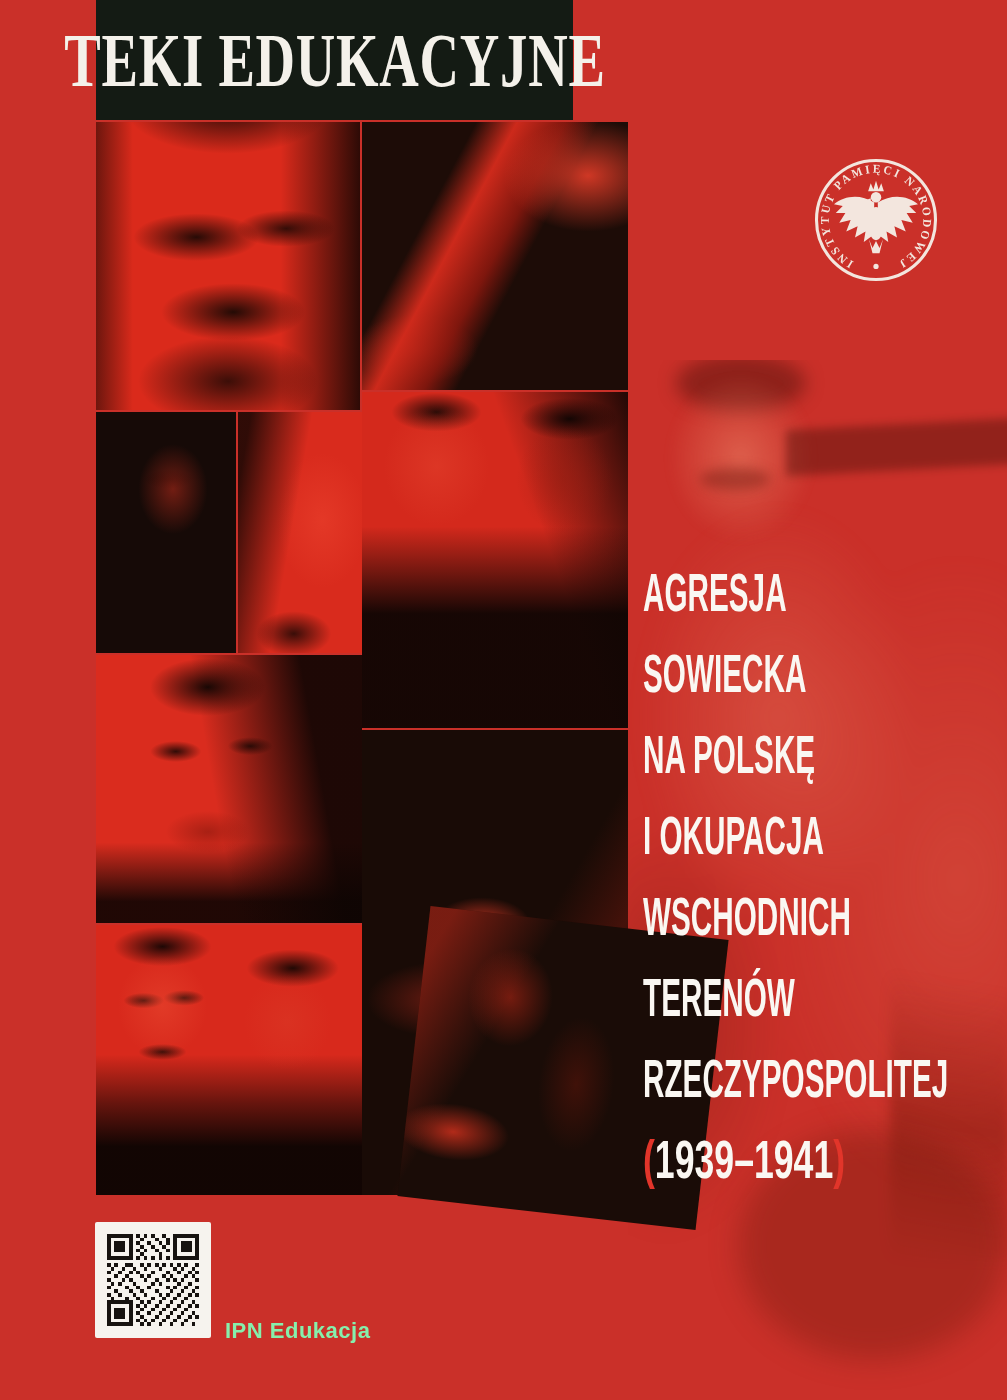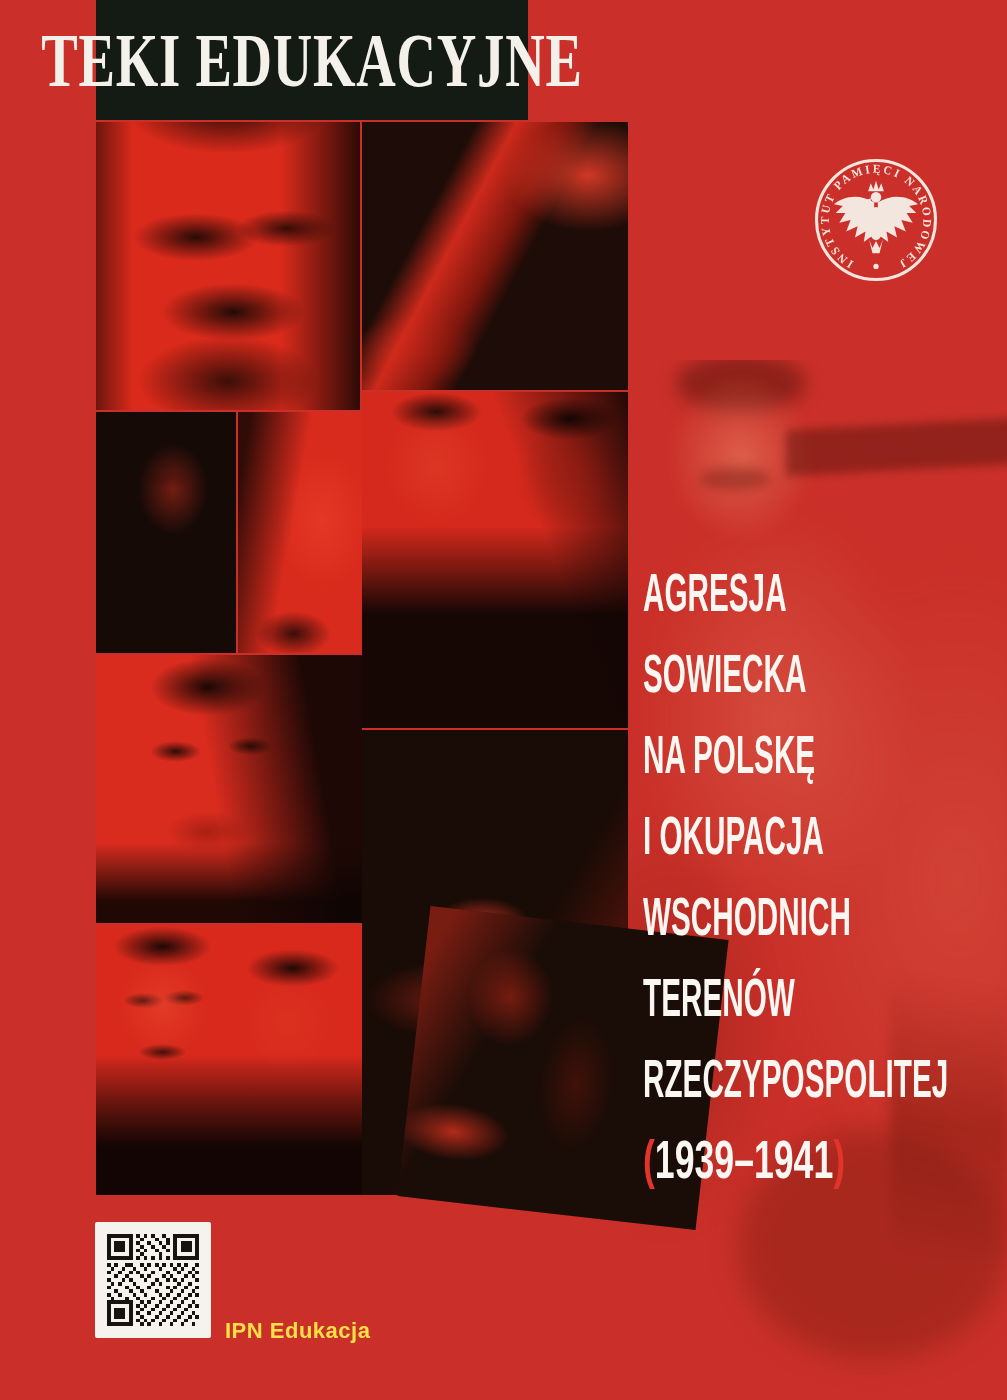--- a/index.html
+++ b/index.html
@@ -19,21 +19,21 @@
     background:
       radial-gradient(200px 300px at 40% 28%,rgba(240,140,110,.30),transparent 70%),
       radial-gradient(260px 430px at 85% 50%,rgba(235,130,100,.22),transparent 75%),
       radial-gradient(160px 280px at 12% 70%,rgba(95,20,10,.30),transparent 75%);}
   .f-streak{left:262px;top:560px;width:120px;height:340px;filter:blur(6px);
     background:linear-gradient(10deg,transparent,rgba(120,25,12,.45) 40%,transparent 80%);}
   .f-low{left:110px;top:770px;width:270px;height:230px;border-radius:50%;
     background:rgba(110,25,12,.35);filter:blur(14px);}
 
   
-  .band{position:absolute;left:96px;top:0;width:432px;height:120px;background:#141b14;
+  .band{position:absolute;left:96px;top:0;width:477px;height:120px;background:#141b14;
     display:flex;align-items:center;justify-content:center;z-index:4;}
   .band span{font-family:"Liberation Serif",serif;font-weight:bold;font-size:76px;color:#f4f1ea;
     white-space:nowrap;letter-spacing:1px;transform:scaleX(.72);transform-origin:center;}
 
   
   .collage{position:absolute;left:96px;top:120px;width:532px;height:1075px;z-index:2;}
   .tile{position:absolute;}
   .t-stalin-face{left:0;top:2px;width:264px;height:288px;background:
     radial-gradient(90px 34px at 38% 40%,rgba(24,8,4,.92),rgba(24,8,4,0) 70%),
     radial-gradient(70px 26px at 72% 37%,rgba(24,8,4,.85),transparent 70%),
@@ -108,21 +108,21 @@
   
   .seal{position:absolute;left:806px;top:150px;width:140px;height:140px;z-index:4;opacity:.94;}
   .seal text{font-family:"Liberation Serif",serif;font-weight:bold;font-size:13.5px;
     letter-spacing:3px;fill:#f6f2ea;}
 
   
   .qr{position:absolute;left:95px;top:1222px;width:116px;height:116px;background:#f6f3ee;
     border-radius:2px;z-index:4;display:flex;align-items:center;justify-content:center;}
   .qr svg{width:92px;height:92px;shape-rendering:crispEdges;}
   .brand{position:absolute;left:225px;top:1318px;z-index:4;font-weight:bold;font-size:22px;
-    color:#fde047;letter-spacing:.5px;}
+    color:#86efac;letter-spacing:.5px;}
 </style>
 </head>
 <body>
 
 <div class="fade-wrap">
   <div class="f-hair"></div>
   <div class="f-head"></div>
   <div class="f-mouth"></div>
   <div class="f-bar"></div>
   <div class="f-coat"></div>

